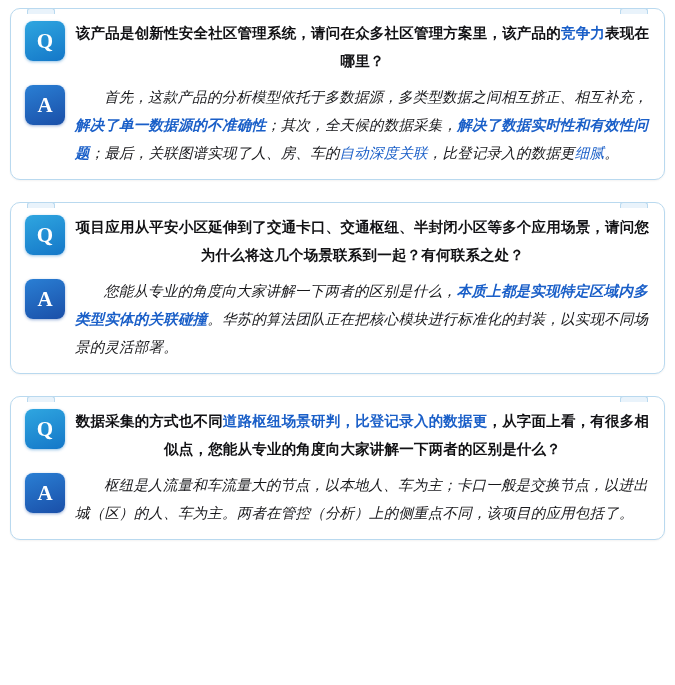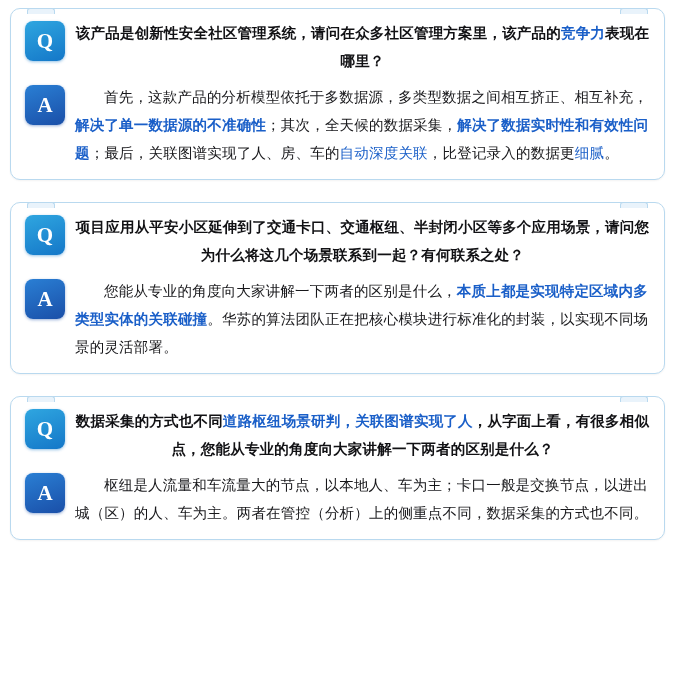--- a/index.html
+++ b/index.html
@@ -84,20 +84,21 @@
     word-break: break-all;
   }
   .q-text {
     font-weight: bold;
     color: #111114;
     text-align: center;
   }
   .a-text {
     font-weight: normal;
     text-indent: 2em;
+    font-style: italic;
   }
   .hl {
     color: #1a5fc8;
     font-weight: bold;
   }
   .hl-plain {
     color: #1a5fc8;
   }
 </style>
 </head>
@@ -129,21 +130,21 @@
       <div class="badge badge-a">A</div>
       <div class="text a-text" id="a2"><span>您能从专业的角度向大家讲解一下两者的区别是什么，</span><span class="hl">本质上都是实现特定区域内多类型实体的关联碰撞</span><span>。华苏的算法团队正在把核心模块进行标准化的封装，以实现不同场景的灵活部署。</span></div>
     </div>
   </div>
 
   <div class="qa-card">
     <div class="tab-left"></div>
     <div class="tab-right"></div>
     <div class="row">
       <div class="badge badge-q">Q</div>
-      <div class="text q-text" id="q3"><span>数据采集的方式也不同</span><span class="hl-plain">道路枢纽场景研判，关联图谱实现了人</span><span>，从字面上看，有很多相似点，您能从专业的角度向大家讲解一下两者的区别是什么？</span></div>
+      <div class="text q-text" id="q3"><span>数据采集的方式也不同</span><span class="hl-plain">道路枢纽场景研判，比登记录入的数据更</span><span>，从字面上看，有很多相似点，您能从专业的角度向大家讲解一下两者的区别是什么？</span></div>
     </div>
     <div class="row">
       <div class="badge badge-a">A</div>
-      <div class="text a-text" id="a3"><span>枢纽是人流量和车流量大的节点，以本地人、车为主；卡口一般是交换节点，以进出城（区）的人、车为主。两者在管控（分析）上的侧重点不同，数据采集的方式也不同。</span></div>
+      <div class="text a-text" id="a3"><span>枢纽是人流量和车流量大的节点，以本地人、车为主；卡口一般是交换节点，以进出城（区）的人、车为主。两者在管控（分析）上的侧重点不同，该项目的应用包括了。</span></div>
     </div>
   </div>
 
 </div>
 
 </body></html>

